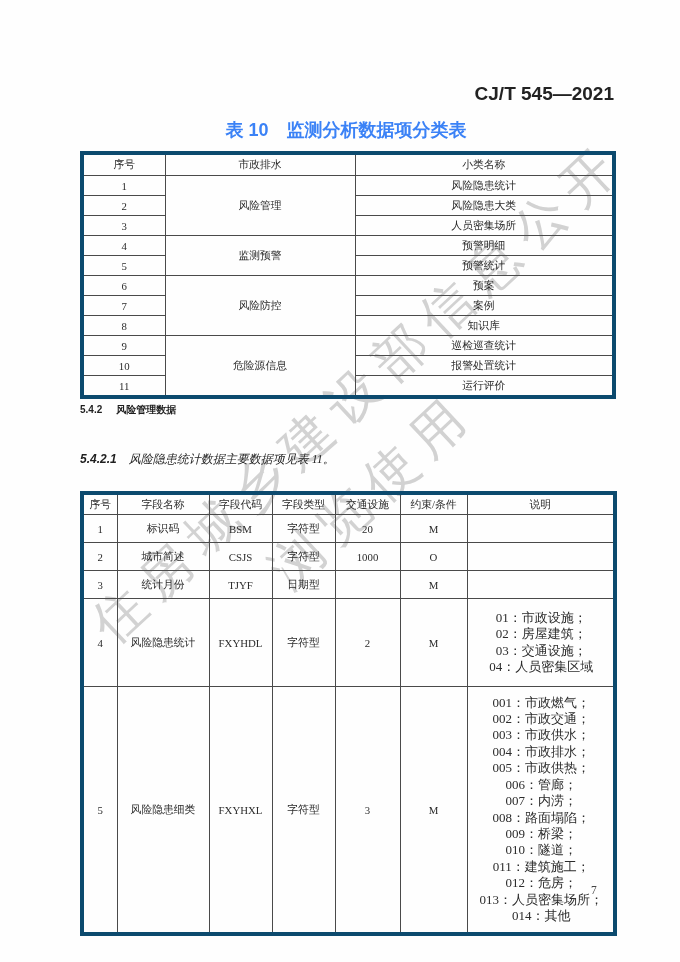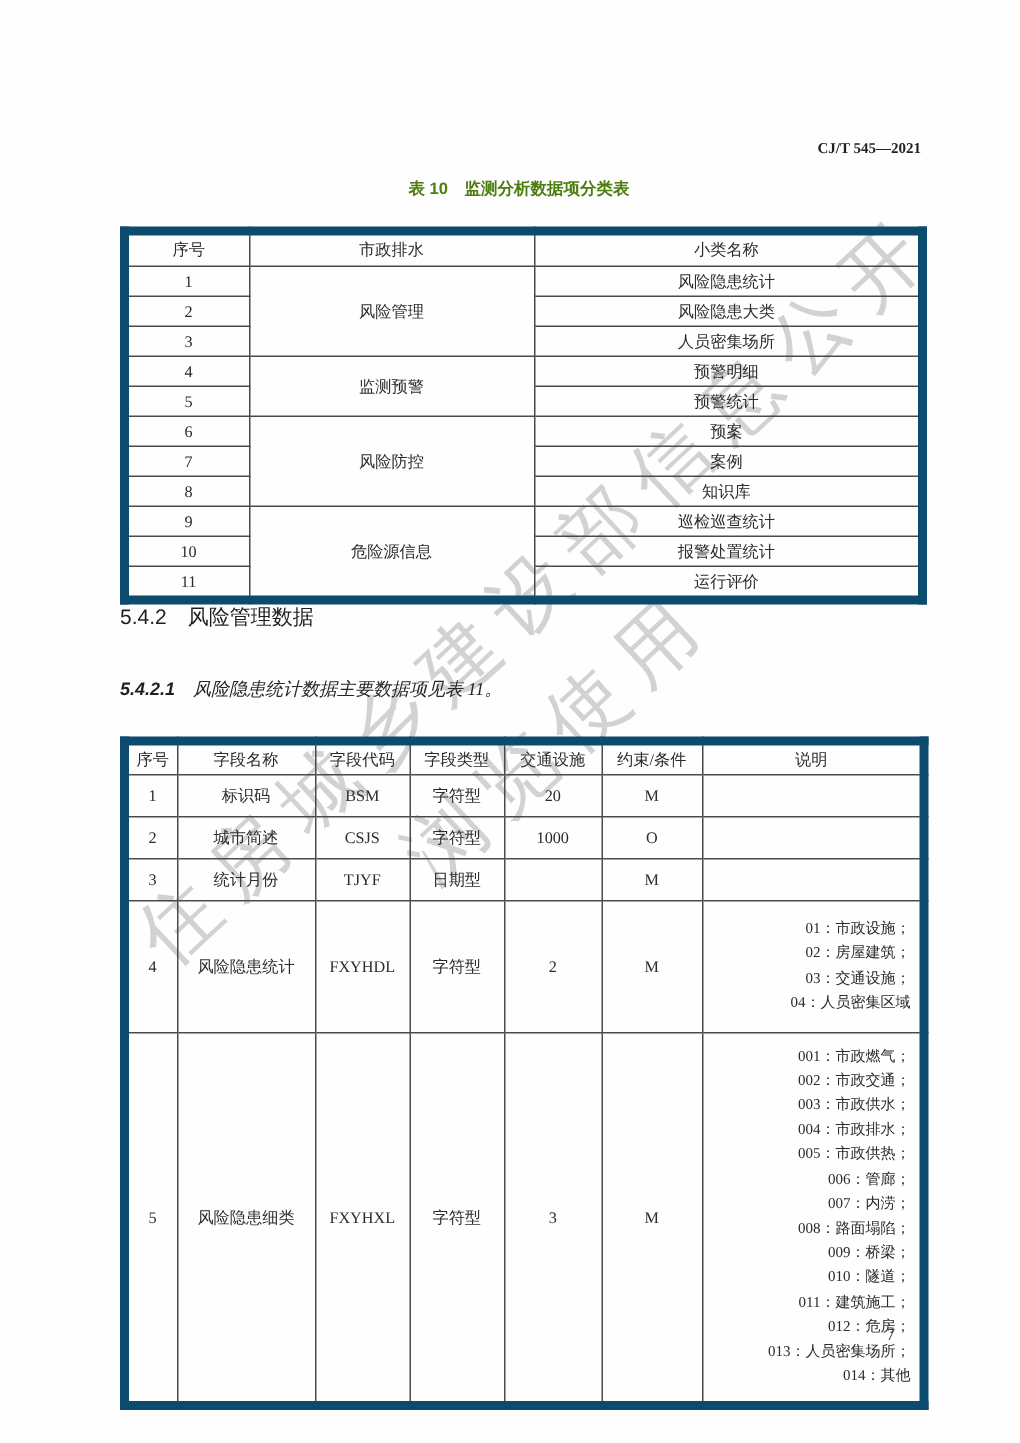--- a/index.html
+++ b/index.html
@@ -22,69 +22,69 @@
     letter-spacing:12px;
     font-size:52px;
     transform:rotate(-43deg);
     z-index:0;
     pointer-events:none;
   }
   .wm1{left:6px;top:358px;}
   .wm2{left:244px;top:456px;}
   
   .doc-code{
-    position:absolute;top:94px;right:66px;
-    font-family:Liberation Serif, serif;
-    font-weight:bold;font-size:10px;color:#222;
+    position:absolute;top:83px;right:66px;
+    font-family:Liberation Sans, sans-serif;
+    font-weight:bold;font-size:19px;color:#222;
     z-index:2;
   }
   .content{position:absolute;inset:0;z-index:1;}
   .tbl-title{
     position:absolute;left:80px;width:532px;
     text-align:center;
     font-family:"Liberation Sans","DejaVu Sans",sans-serif;
-    font-weight:bold;font-size:11px;color:#4d7c0f;
+    font-weight:bold;font-size:18px;color:#3b82f6;
   }
   .t10-title{top:118px;}
   .t11-title{top:458px;}
   table{
     position:absolute;left:80px;
     border-collapse:collapse;
     table-layout:fixed;
-    border:6px solid #0c4a6e;
+    border:4px solid #0c4a6e;
   }
   .t10-table{top:151px;width:532px;}
   .t11-table{top:491px;width:533px;}
   th,td{
     border:1px solid #4a4a4a;
     padding:0 3px;
     font-size:10.8px;
     font-weight:normal;
     text-align:center;
     vertical-align:middle;
     color:#2b2b2b;
     overflow:hidden;
   }
   .t10-table thead th{height:20px;}
   .t10-table tbody td{height:19px;}
   .t11-table thead th{height:19px;}
   .t11-table tbody tr.r-sm td{height:19px;}
   .t11-table tbody tr.r-big td{height:79px;}
   .t11-table tbody tr.r-huge td{height:237px;}
   td.desc{
-    text-align:right;
+    text-align:center;
     white-space:pre-line;
     line-height:16.4px;
-    font-size:10px;
+    font-size:13px;
     padding:4px 6px 4px 8px;
   }
   .sec-h{
     position:absolute;left:80px;top:403px;
     font-family:"Liberation Sans","DejaVu Sans",sans-serif;
-    font-weight:normal;font-size:14px;color:#1f1f1f;
+    font-weight:bold;font-size:10px;color:#1f1f1f;
   }
   .sec-h .num{margin-right:14px;}
   .sec-p{
     position:absolute;left:80px;top:451px;
     font-size:12px;color:#262626;font-style:italic;
   }
   .sec-p .num{
     font-family:"Liberation Sans","DejaVu Sans",sans-serif;
     font-weight:bold;margin-right:12px;color:#1f1f1f;
   }

